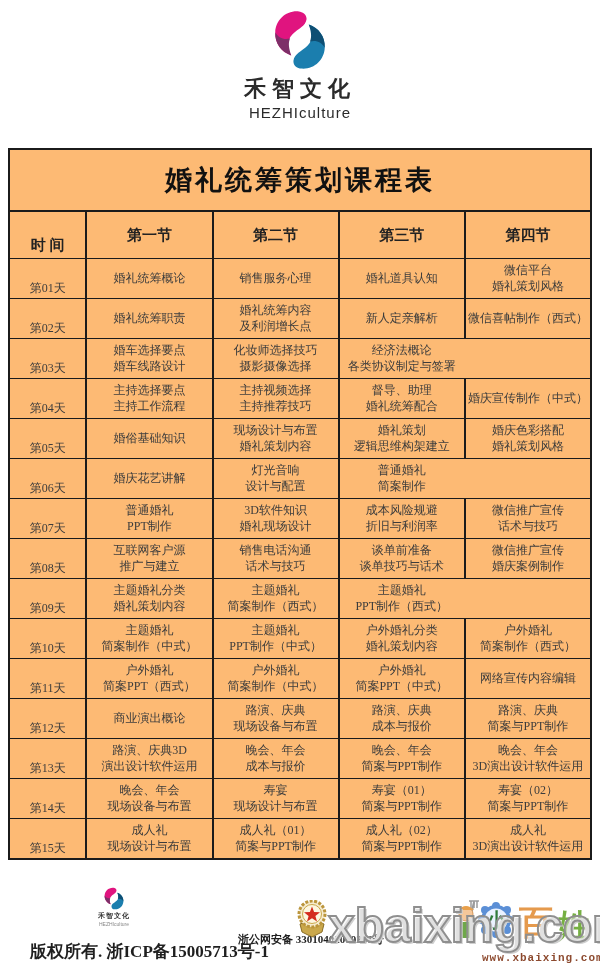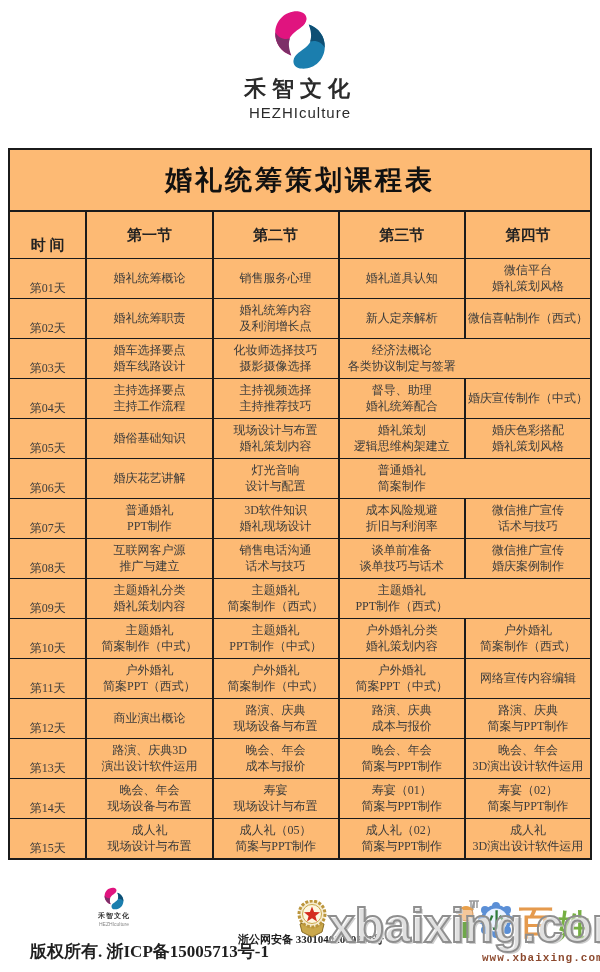--- a/index.html
+++ b/index.html
@@ -322,21 +322,21 @@
             <div class="line">简案与PPT制作</div>
           </div>
         </div>
         <div class="tr">
           <div class="td col-time">第15天</div>
           <div class="td col-sec">
             <div class="line">成人礼</div>
             <div class="line">现场设计与布置</div>
           </div>
           <div class="td col-sec">
-            <div class="line">成人礼（05）</div>
+            <div class="line">成人礼（01）</div>
             <div class="line">简案与PPT制作</div>
           </div>
           <div class="td col-sec">
             <div class="line">成人礼（02）</div>
             <div class="line">简案与PPT制作</div>
           </div>
           <div class="td col-sec">
             <div class="line">成人礼</div>
             <div class="line">3D演出设计软件运用</div>
           </div>

